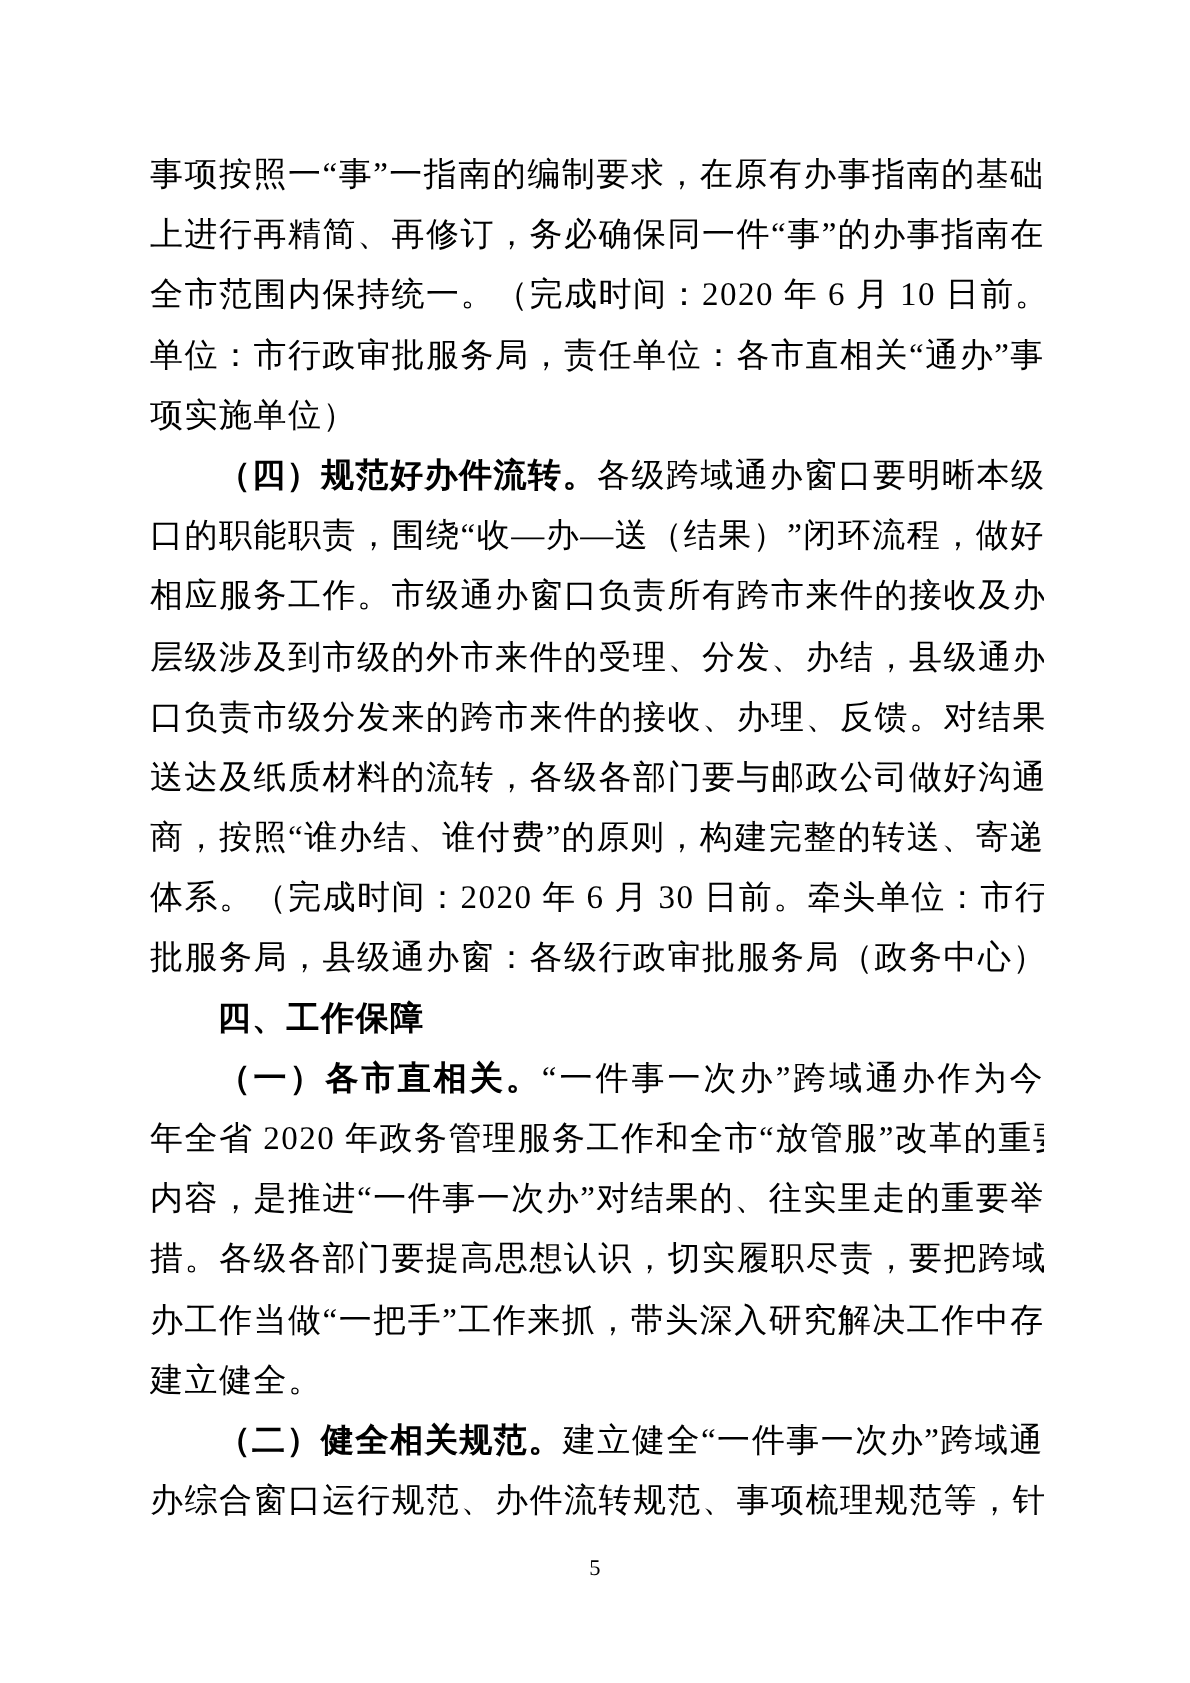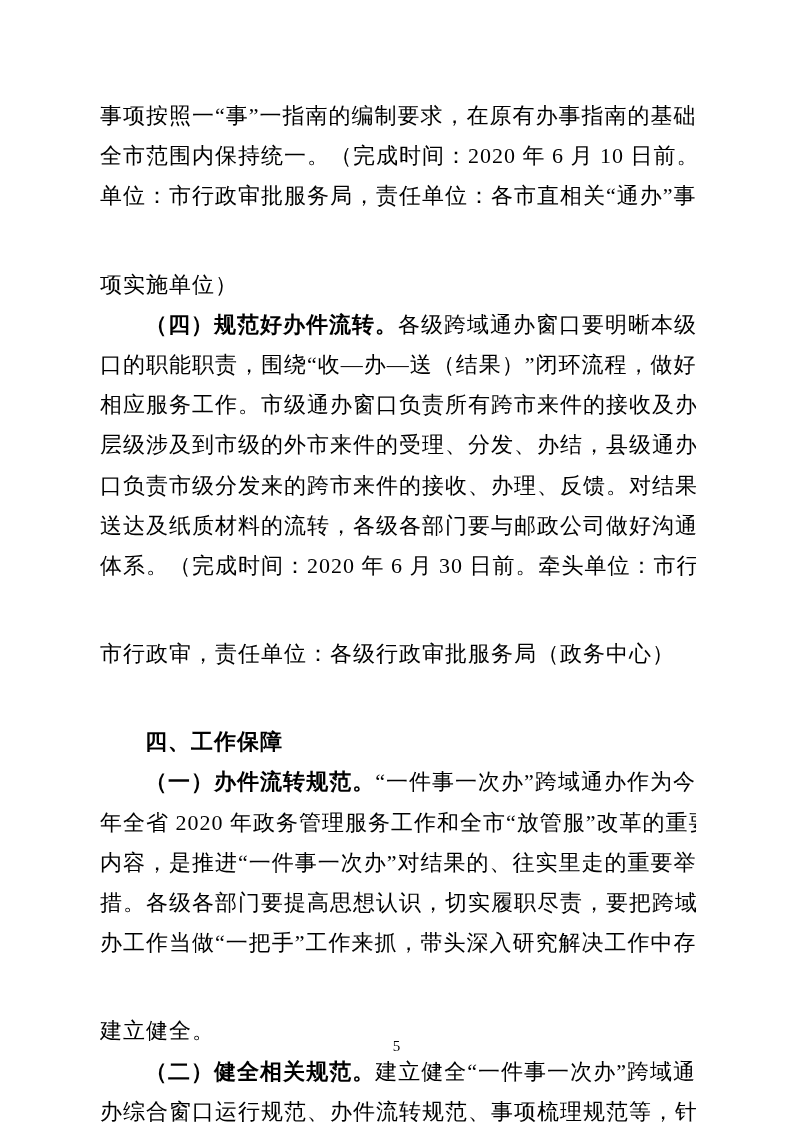--- a/index.html
+++ b/index.html
@@ -27,21 +27,20 @@
     line-height: 40.2px;
     font-size: 22px;
     letter-spacing: 1px;
     white-space: nowrap;
     text-align: justify;
     text-align-last: justify;
     overflow: hidden;
   }
   .line.para-end {
     text-align-last: left;
-    margin-top: 48px;
   }
   .line.indent {
     padding-left: 45px;
   }
   .line.heading {
     font-family: "Liberation Sans", "DejaVu Sans", sans-serif;
     font-weight: 700;
     text-align-last: left;
   }
   .bold-lead {
@@ -57,33 +56,35 @@
     line-height: 20px;
     color: #000000;
   }
 </style>
 </head>
 <body>
 
 <div class="page">
   <div class="body-text">
       <div class="line">事项按照一“事”一指南的编制要求，在原有办事指南的基础</div>
+      <div class="line">上进行再精简、再修订，务必确保同一件“事”的办事指南在</div>
       <div class="line">全市范围内保持统一。（完成时间：2020 年 6 月 10 日前。牵头</div>
       <div class="line">单位：市行政审批服务局，责任单位：各市直相关“通办”事</div>
       <div class="line para-end">项实施单位）</div>
       <div class="line indent"><span class="bold-lead">（四）规范好办件流转。</span>各级跨域通办窗口要明晰本级窗</div>
       <div class="line">口的职能职责，围绕“收—办—送（结果）”闭环流程，做好</div>
       <div class="line">相应服务工作。市级通办窗口负责所有跨市来件的接收及办理</div>
       <div class="line">层级涉及到市级的外市来件的受理、分发、办结，县级通办窗</div>
       <div class="line">口负责市级分发来的跨市来件的接收、办理、反馈。对结果的</div>
       <div class="line">送达及纸质材料的流转，各级各部门要与邮政公司做好沟通协</div>
+      <div class="line">商，按照“谁办结、谁付费”的原则，构建完整的转送、寄递</div>
       <div class="line">体系。（完成时间：2020 年 6 月 30 日前。牵头单位：市行政审</div>
-      <div class="line para-end">市行政审，责任单位：各级行政审批服务局（政务中心）</div>
+      <div class="line para-end">批服务局，县级通办窗：各级行政审批服务局（政务中心）</div>
       <div class="line indent para-end heading">四、工作保障</div>
-      <div class="line indent"><span class="bold-lead">（一）办件流转规范。</span>“一件事一次办”跨域通办作为今</div>
+      <div class="line indent"><span class="bold-lead">（一）各市直相关。</span>“一件事一次办”跨域通办作为今</div>
       <div class="line">年全省 2020 年政务管理服务工作和全市“放管服”改革的重要</div>
       <div class="line">内容，是推进“一件事一次办”对结果的、往实里走的重要举</div>
       <div class="line">措。各级各部门要提高思想认识，切实履职尽责，要把跨域通</div>
       <div class="line">办工作当做“一把手”工作来抓，带头深入研究解决工作中存</div>
       <div class="line para-end">建立健全。</div>
       <div class="line indent"><span class="bold-lead">（二）健全相关规范。</span>建立健全“一件事一次办”跨域通</div>
       <div class="line">办综合窗口运行规范、办件流转规范、事项梳理规范等，针对</div>
     </div>
   <div class="footer">
     <span>5</span>

